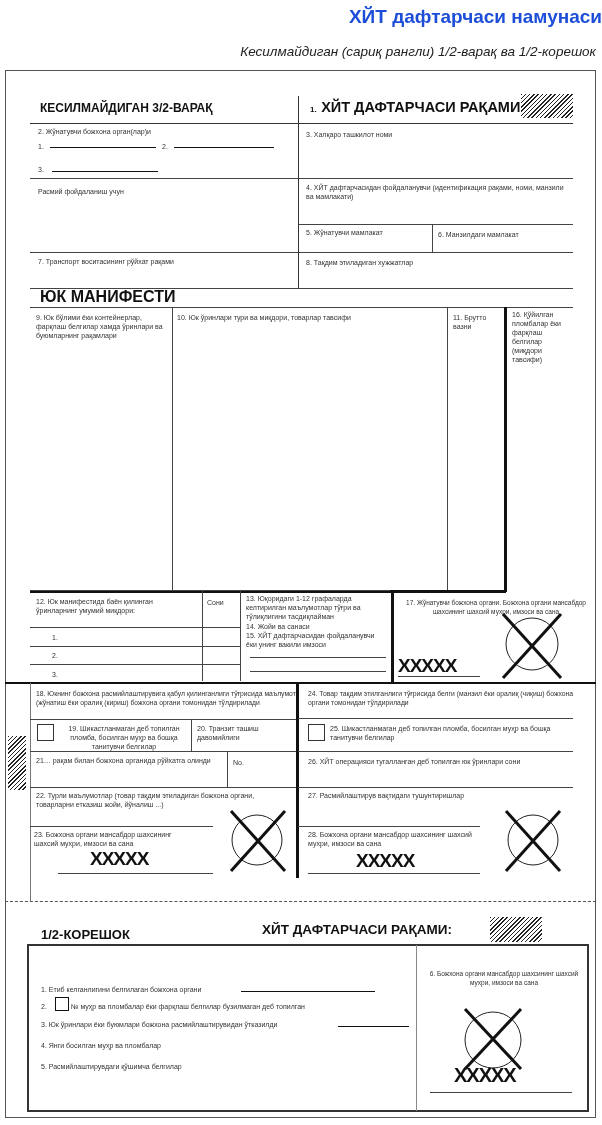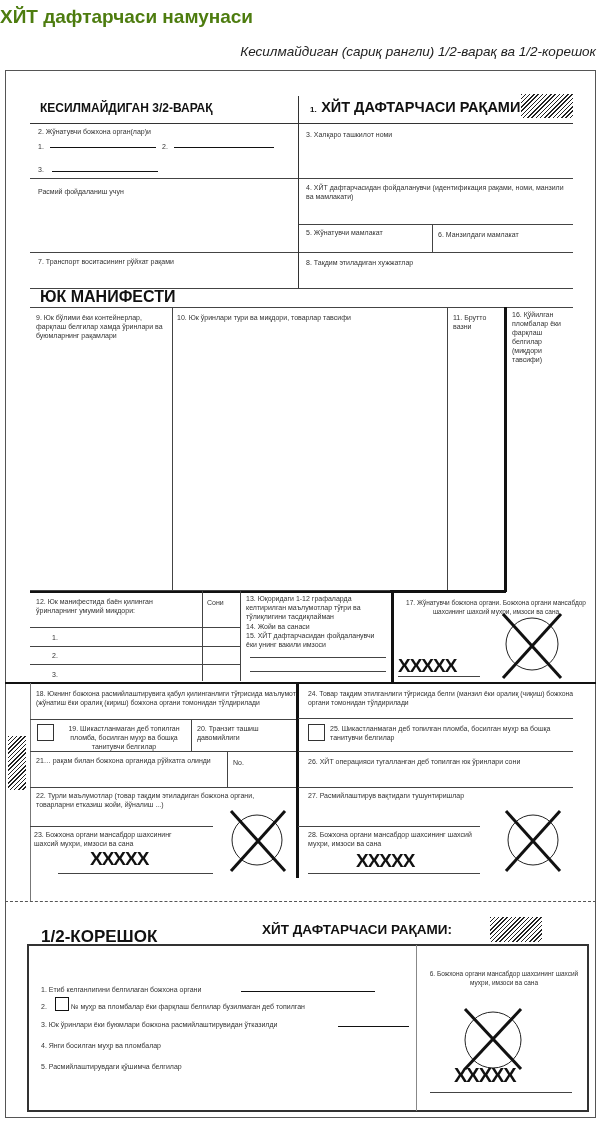--- a/index.html
+++ b/index.html
@@ -13,21 +13,21 @@
   .vl2 { position:absolute; width:0; border-left:3px solid #111; }
   .hatch { position:absolute;
     background: repeating-linear-gradient(135deg, #222 0 1px, #fff 1px 3px); }
   .chk { position:absolute; width:15px; height:15px; border:1px solid #333; background:#fff; }
   .xx { position:absolute; font-weight:bold; color:#111; letter-spacing:-1px; }
   svg { position:absolute; overflow:visible; }
 </style>
 </head>
 <body>
 
-<div class="abs" style="left:0;top:6px;width:602px;text-align:left;font-size:19px;font-weight:bold;color:#4d7c0f;">ХЙТ дафтарчаси намунаси</div>
+<div class="abs" style="left:0;top:6px;width:602px;text-align:right;font-size:19px;font-weight:bold;color:#1d4ed8;">ХЙТ дафтарчаси намунаси</div>
 <div class="abs" style="right:6px;top:44px;font-size:13.5px;font-style:italic;color:#222;">Кесилмайдиган (сариқ рангли) 1/2-варақ ва 1/2-корешок</div>
 
 <div class="abs" style="left:5px;top:70px;width:591px;height:1048px;border:1px solid #555;box-sizing:border-box;"></div>
 
 <div class="abs" style="left:40px;top:101px;font-size:12px;font-weight:bold;">КЕСИЛМАЙДИГАН 3/2-ВАРАҚ</div>
 <div class="vl" style="left:298px;top:96px;height:28px;border-color:#333;"></div>
 <div class="abs" style="left:310px;top:98px;font-weight:bold;">
   <span style="font-size:8px;">1.</span>
   <span style="font-size:14.5px;">ХЙТ ДАФТАРЧАСИ РАҚАМИ:</span>
 </div>
@@ -149,21 +149,21 @@
 <div class="xx" style="left:356px;top:850px;font-size:19px;">XXXXX</div>
 <div class="hl" style="left:308px;top:873px;width:172px;"></div>
 <svg style="left:503px;top:808px;" width="60" height="66">
   <circle cx="30" cy="32" r="25" fill="none" stroke="#222" stroke-width="1"></circle>
   <line x1="3" y1="3" x2="57" y2="63" stroke="#111" stroke-width="3"></line>
   <line x1="57" y1="3" x2="3" y2="63" stroke="#111" stroke-width="3"></line>
 </svg>
 
 <div class="abs" style="left:5px;top:901px;width:591px;height:0;border-top:1px dashed #555;"></div>
 
-<div class="abs" style="left:41px;top:927px;font-size:17px;font-weight:bold;">1/2-КОРЕШОК</div>
+<div class="abs" style="left:41px;top:927px;font-size:13px;font-weight:bold;">1/2-КОРЕШОК</div>
 <div class="abs" style="left:262px;top:922px;font-size:13.5px;font-weight:bold;">ХЙТ ДАФТАРЧАСИ РАҚАМИ:</div>
 <div class="hatch" style="left:490px;top:917px;width:52px;height:25px;"></div>
 
 <div class="abs" style="left:27px;top:944px;width:562px;height:168px;border:2px solid #333;box-sizing:border-box;"></div>
 <div class="vl" style="left:416px;top:945px;height:166px;border-color:#888;"></div>
 
 <div class="t" style="left:41px;top:985px;">1. Етиб келганлигини белгилаган божхона органи</div>
 <div class="hl" style="left:241px;top:991px;width:134px;border-color:#111;"></div>
 <div class="t" style="left:41px;top:1002px;">2.</div>
 <div class="chk" style="left:55px;top:997px;width:12px;height:12px;border-color:#111;"></div>

